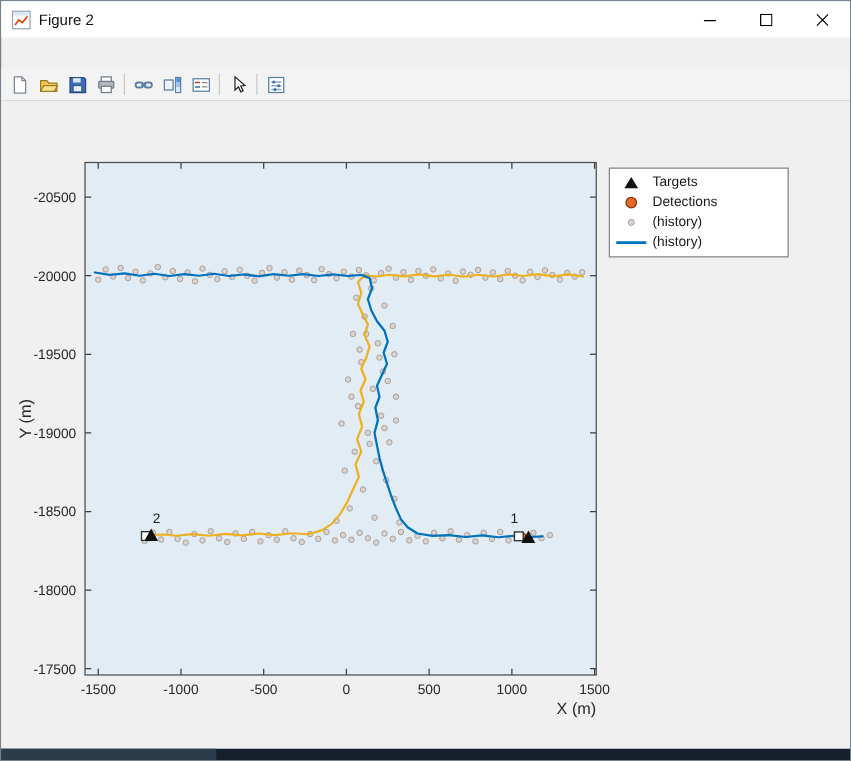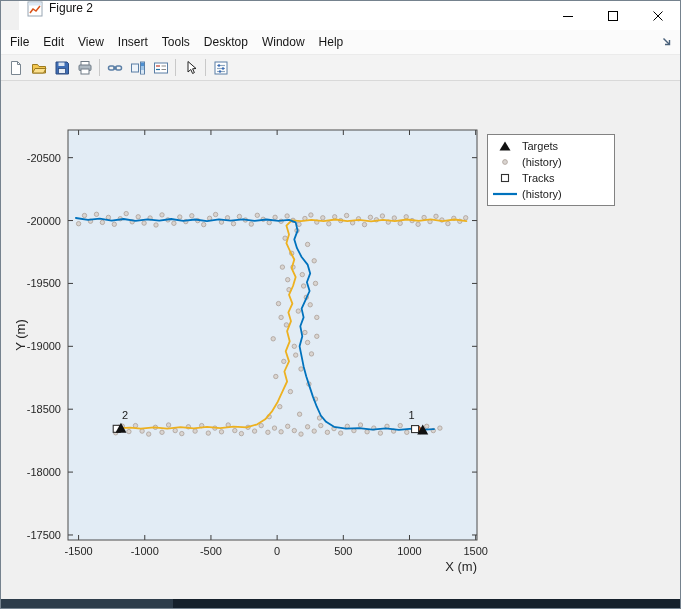--- a/index.html
+++ b/index.html
@@ -3,21 +3,21 @@
 <meta charset="utf-8">
 <style>
   * { box-sizing: border-box; margin: 0; padding: 0; }
   html,body { width: 681px; height: 609px; overflow: hidden;
     font-family: "Liberation Sans", sans-serif; background:#fff; }
   .window { position: relative; width: 681px; height: 609px;
     border: 1px solid #75828e; background: #f0f0f0; }
 
   
   .titlebar { position:absolute; top:0; left:0; right:0; height:29px;
-    background:#ffffff; display:flex; align-items:flex-start;margin-left:18px; }
+    background:#ffffff; display:flex; align-items:center; }
   .fig-icon { margin-left:8px; display:flex; }
   .titlebar .title { font-size:12px; color:#111; margin-left:6px; }
   .win-controls { margin-left:auto; height:100%; display:flex; }
   .win-btn { width:45px; height:100%; display:flex; align-items:center; justify-content:center; }
 
   
   .menubar { position:absolute; top:29px; left:0; right:0; height:25px;
     background:#fbfbfb; display:flex; align-items:center; font-size:12px;
     color:#161616; border-bottom:1px solid #ebebeb; }
   .menu-item { padding:3px 7px; cursor:default; }
@@ -36,21 +36,21 @@
   .figure-area { position:absolute; top:80px; left:0; right:0; height:518px;
     background:#f0f0f0; }
   #plot-svg { position:absolute; left:0; top:0; }
   .x-label { position:absolute; left:67px; width:409px; top:478px;
     text-align:right; font-size:13px; color:#262626; }
   .y-label { position:absolute; left:19px; top:254px;
     transform: translate(-50%,-50%) rotate(-90deg); font-size:13px; color:#262626;
     white-space:nowrap; }
 
   
-  .legend { position:absolute; left:486px; top:53px; width:128px;
+  .legend { position:absolute; left:486px; top:53px; width:144px;
     background:#ffffff; border:1px solid #828282; padding:3px 0;
     font-size:11px; color:#1a1a1a; }
   .legend-row { display:flex; align-items:center; height:16px; }
   .legend-swatch { width:34px; display:flex; justify-content:center; align-items:center; }
 
   
   .bottom-strip { position:absolute; left:0; right:0; top:598px; height:9px;
     background:#15202b; display:flex; }
   .bottom-strip .seg-left { width:172px; height:100%; background:#2d3c4a; }
 </style>
@@ -81,36 +81,20 @@
       </div>
       <div class="win-btn">
         <svg width="10" height="10">
             <line x1="0.5" y1="0.5" x2="9.5" y2="9.5" stroke="#000" stroke-width="1"></line>
             <line x1="9.5" y1="0.5" x2="0.5" y2="9.5" stroke="#000" stroke-width="1"></line>
           </svg>
       </div>
     </div>
   </div>
 
-  <div class="menubar">
-    <span class="menu-item">File</span>
-    <span class="menu-item">Edit</span>
-    <span class="menu-item">View</span>
-    <span class="menu-item">Insert</span>
-    <span class="menu-item">Tools</span>
-    <span class="menu-item">Desktop</span>
-    <span class="menu-item">Window</span>
-    <span class="menu-item">Help</span>
-    <span class="dock-btn">
-      <svg width="12" height="12">
-          <path d="M2.5 2.5 L8 8" stroke="#4a617a" stroke-width="1.4"></path>
-          <path d="M8.5 4 V8.5 H4" fill="none" stroke="#4a617a" stroke-width="1.4"></path>
-        </svg>
-    </span>
-  </div>
 
   <div class="toolbar">
     <div class="tool-btn">
       <svg width="16" height="16">
           <path d="M3.5 1.5 h6 l3 3 v10 h-9 z" fill="#fff" stroke="#7a8691"></path>
           <path d="M9.5 1.5 v3 h3" fill="none" stroke="#7a8691"></path>
         </svg>
     </div>
     <div class="tool-btn">
       <svg width="16" height="16">
@@ -395,32 +379,32 @@
         <span class="legend-swatch">
           <svg width="30" height="14">
               <polygon points="15,2.5 9.5,11.5 20.5,11.5" fill="#111"></polygon>
             </svg>
         </span>
         <span>Targets</span>
       </div>
       <div class="legend-row">
         <span class="legend-swatch">
           <svg width="30" height="14">
+              <circle cx="15" cy="7" r="4.2" fill="#df6b24" stroke="#8a3108" stroke-width="1"></circle>
+            </svg>
+        </span>
+        <span>Detections</span>
+      </div>
+      <div class="legend-row">
+        <span class="legend-swatch">
+          <svg width="30" height="14">
               <circle cx="15" cy="7" r="2.4" fill="#d9d4d0" stroke="#ab9f98" stroke-width="0.8"></circle>
             </svg>
         </span>
         <span>(history)</span>
-      </div>
-      <div class="legend-row">
-        <span class="legend-swatch">
-          <svg width="30" height="14">
-              <rect x="11.5" y="3.5" width="7" height="7" fill="#fff" stroke="#333" stroke-width="1.1"></rect>
-            </svg>
-        </span>
-        <span>Tracks</span>
       </div>
       <div class="legend-row">
         <span class="legend-swatch">
           <svg width="30" height="14">
               <line x1="3" y1="7" x2="27" y2="7" stroke="#0072BD" stroke-width="2.2"></line>
             </svg>
         </span>
         <span>(history)</span>
       </div>
     </div>

